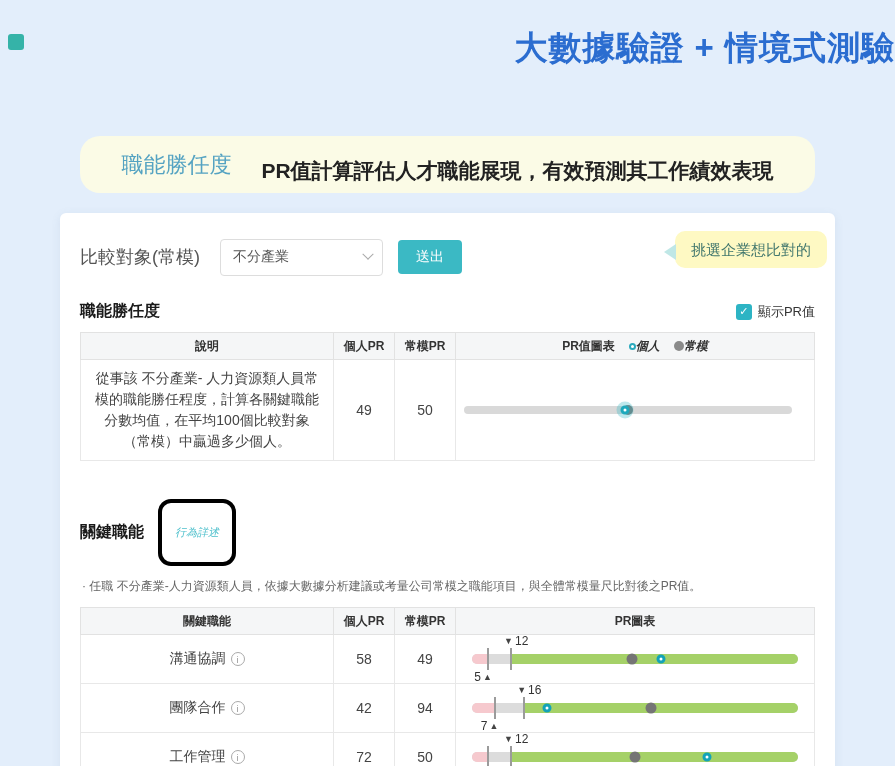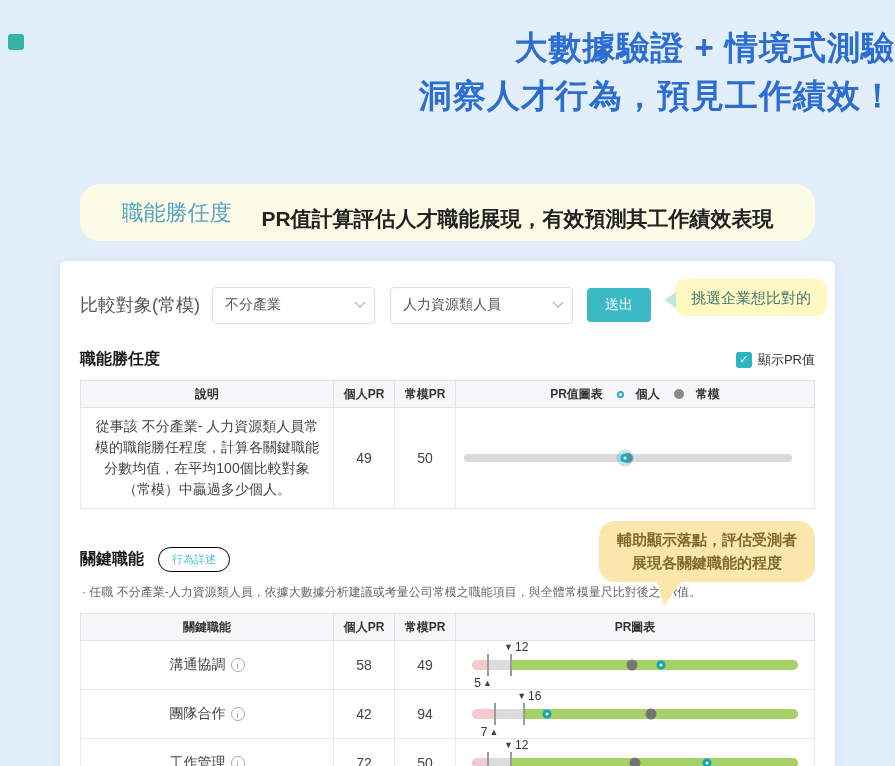--- a/index.html
+++ b/index.html
@@ -15,21 +15,21 @@
   .banner{ width:735px; margin:64px auto 0; background:#fbfbe6; border-radius:20px; height:57px;
     display:flex; align-items:center; justify-content:center; gap:30px;}
   .banner-tag{ color:#55a3c2; font-size:22px;}
   .banner-headline{ color:#222; font-size:21px; font-weight:bold;margin-top:12px;}
   .card{ width:775px; margin:20px auto 16px; background:#fff; border-radius:6px; padding:26px 20px 24px;
     box-shadow:0 2px 10px rgba(80,110,150,.10); position:relative;}
   
   .filter-row{ display:flex; align-items:center; position:relative; height:36px; margin-bottom:26px;}
   .filter-label{ font-size:18px; color:#555; margin-right:12px;}
   .select{ height:37px; border:1px solid #ddd; border-radius:4px; background:#fff; display:flex; align-items:center;
-    justify-content:space-between; padding:0 10px 0 12px; font-size:14px; color:#555; cursor:pointer;}
+    justify-content:space-between; padding:0 10px 0 12px; font-size:14px; color:#555; cursor:pointer;margin-left:8px;}
   .select-1{ width:163px; margin-right:15px;}
   .select-2{ width:183px; margin-right:14px;}
   .chev{ width:8px; height:8px; border-right:1.6px solid #aaa; border-bottom:1.6px solid #aaa;
     transform:rotate(45deg) translate(-2px,-2px);}
   .submit-btn{ width:64px; height:34px; background:#3bb9c4; color:#fff; border:none; border-radius:4px;
     font-size:14px; cursor:pointer; font-family:inherit;}
   .bubble-teal{ position:absolute; right:-12px; top:-8px; background:#fef9c3; border-radius:10px;
     padding:7px 16px; text-align:center; font-size:15px; line-height:1.55; color:#43786e;}
   .bubble-teal::before{ content:""; position:absolute; left:-11px; top:13px; border:8px solid transparent;
     border-right:12px solid #bfe7e6; border-left:none;}
@@ -39,33 +39,33 @@
   .checkbox-row{ display:flex; align-items:center; gap:6px; font-size:13px; color:#333; cursor:pointer;}
   .checkbox{ width:16px; height:16px; background:#2db4c4; border-radius:3px; display:flex; align-items:center;
     justify-content:center;}
   .checkbox .check{ color:#fff; font-size:11px; line-height:1;}
   
   .tbl{ width:100%; border-collapse:collapse; table-layout:fixed;}
   .tbl th{ background:#f5f6f7; border:1px solid #e2e2e2; font-size:12px; font-weight:bold; color:#333;
     height:27px; padding:2px; text-align:center;}
   .tbl td{ border:1px solid #e8e8e8; font-size:14px; color:#444; text-align:center; vertical-align:middle;}
   .chart-th-inner{ display:flex; align-items:center; justify-content:center; gap:14px;}
-  .legend-item{ display:flex; align-items:center; gap:12px;}
+  .legend-item{ display:flex; align-items:center; gap:0;font-style:italic;}
   .legend-person{ display:inline-block; width:7px; height:7px; border:2px solid #2aa9bd; border-radius:50%; background:#fff;}
   .legend-norm{ display:inline-block; width:10px; height:10px; border-radius:50%; background:#8a8a8a;}
   .desc{ text-align:right; font-size:12.5px; color:#555; line-height:1.5; padding:8px 10px;}
   .ov-cell{ height:58px;}
   .ov-track{ position:relative; height:8px; border-radius:4px; background:#d9d9d9; margin:0 22px 0 8px;}
   .ov-dot{ position:absolute; top:50%; width:10px; height:10px; border-radius:50%; background:#777;
     transform:translate(-50%,-50%);}
   .ov-ring{ position:absolute; top:50%; width:9px; height:9px; border-radius:50%; background:#fff;
     border:3px solid #1ea9bc; transform:translate(-50%,-50%); box-shadow:0 0 0 4px rgba(59,185,196,.33); z-index:2;}
   
   .kc-head{ display:flex; align-items:center; gap:14px; margin-top:38px; position:relative;}
-  .kc-tag{ font-size:11px; color:#4fc0cc; border:1px solid #000000; border-radius:13px; padding:4px 13px; cursor:pointer;}
+  .kc-tag{ font-size:11px; color:#4fc0cc; border:4px solid #000000; border-radius:13px; padding:22px 13px; cursor:pointer;font-style:italic;}
   .bubble-yellow{ position:absolute; right:0; top:-26px; background:#fbe7ad; border-radius:16px; padding:7px 18px;
     text-align:center; font-size:15px; font-weight:bold; line-height:1.55; color:#7e6b2a; z-index:3;}
   .bubble-yellow::after{ content:""; position:absolute; left:58px; bottom:-24px; border-left:7px solid transparent;
     border-right:18px solid transparent; border-top:25px solid #fbe7ad;}
   .kc-note{ font-size:12px; color:#666; margin:12px 0 12px 2px;}
   .name-cell{ font-size:13px;}
   .name-inner{ display:flex; align-items:center; justify-content:center; gap:5px;}
   .info{ width:14px; height:14px; border:1px solid #aaa; border-radius:50%; color:#999; font-size:9.5px;
     display:inline-flex; align-items:center; justify-content:center; cursor:pointer; font-style:normal;}
   .bar-cell{ height:48px;}
@@ -86,38 +86,33 @@
   .ring-person{ position:absolute; top:50%; width:9px; height:9px; border-radius:50%; background:#fff;
     border:3px solid #13a3b8; transform:translate(-50%,-50%); z-index:2; display:block;}
 </style>
 </head>
 <body>
 
 <div class="corner-accent"></div>
 
 <div class="hero">
   <div>大數據驗證 + 情境式測驗</div>
-  <div>洞察人才行為，預見工作績效！</div>
 </div>
 
 <div class="banner">
   <span class="banner-tag">職能勝任度</span>
   <span class="banner-headline">PR值計算評估人才職能展現，有效預測其工作績效表現</span>
 </div>
 
 <div class="card">
 
   <div class="filter-row">
     <span class="filter-label">比較對象(常模)</span>
     <div class="select select-1">
       <span>不分產業</span>
-      <span class="chev"></span>
-    </div>
-    <div class="select select-2">
-      <span>人力資源類人員</span>
       <span class="chev"></span>
     </div>
     <button class="submit-btn">送出</button>
     <div class="bubble-teal">
       <div>挑選企業想比對的</div>
     </div>
   </div>
 
   <div class="section-head">
     <span class="sec-title">職能勝任度</span>
@@ -167,24 +162,20 @@
             <span class="ov-ring" style="left: 49%;"></span>
           </div>
         </td>
       </tr>
     </tbody>
   </table>
 
   <div class="kc-head">
     <span class="sec-title">關鍵職能</span>
     <span class="kc-tag">行為詳述</span>
-    <div class="bubble-yellow">
-      <div>輔助顯示落點，評估受測者</div>
-      <div>展現各關鍵職能的程度</div>
-    </div>
   </div>
 
   <div class="kc-note">· 任職 不分產業-人力資源類人員，依據大數據分析建議或考量公司常模之職能項目，與全體常模量尺比對後之PR值。</div>
 
   <table class="tbl">
     <colgroup>
         <col style="width:253px">
         <col style="width:61px">
         <col style="width:61px">
         <col>

